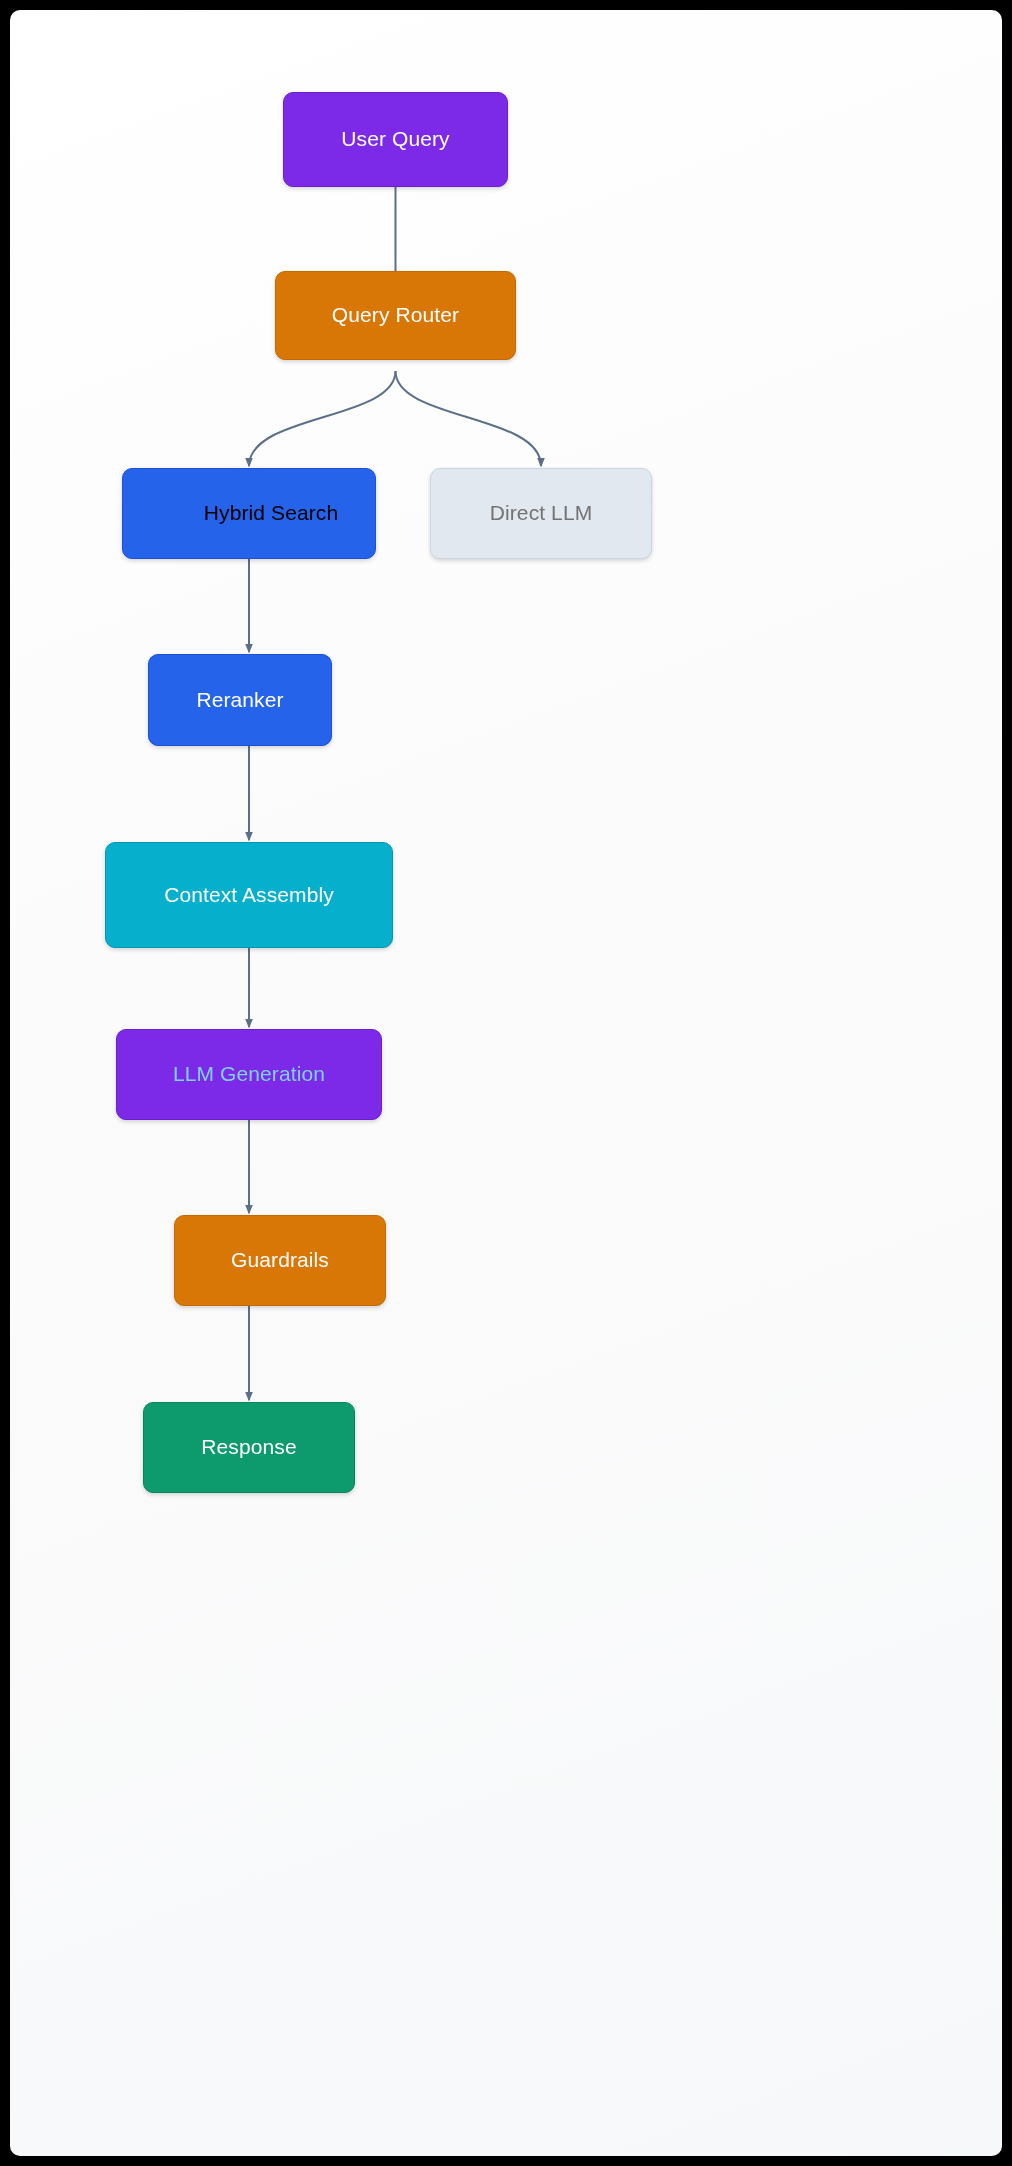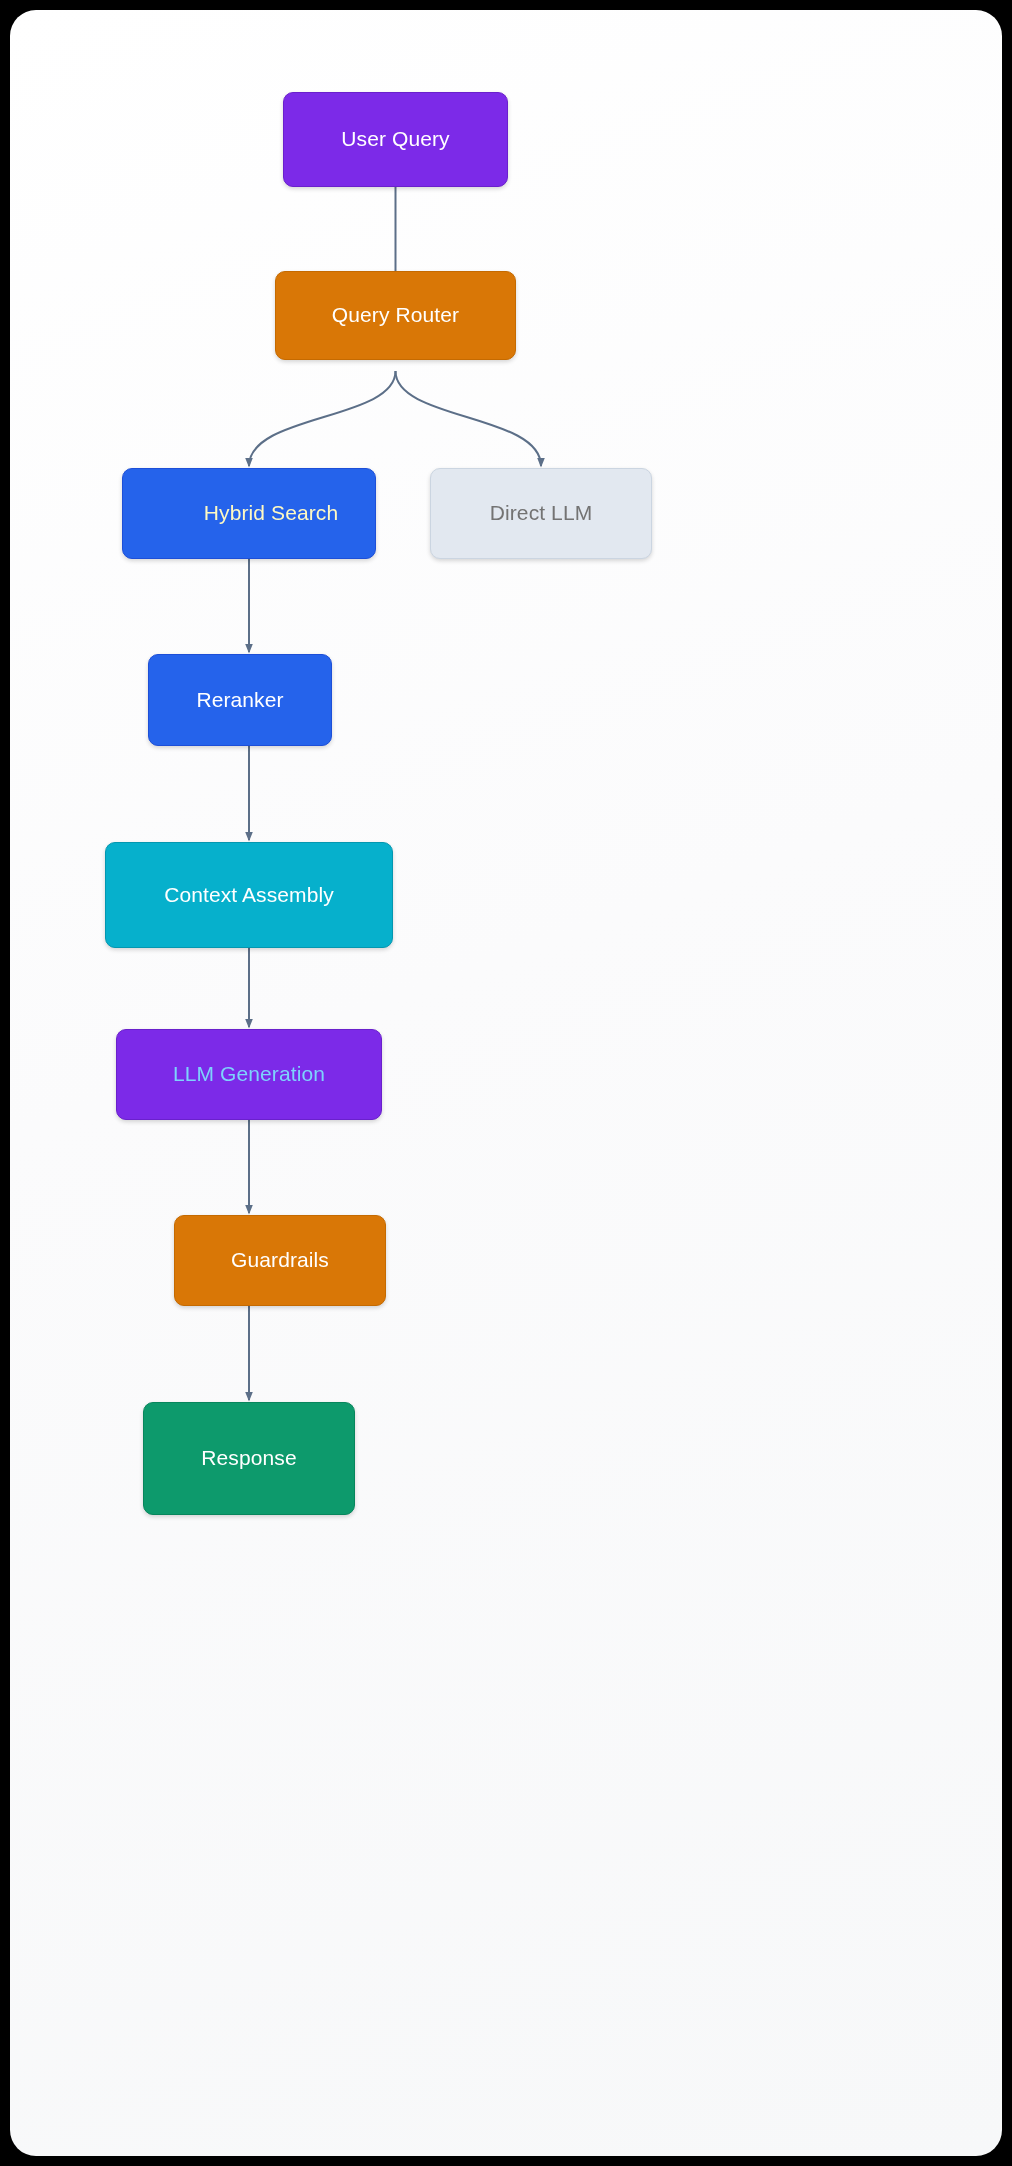--- a/index.html
+++ b/index.html
@@ -12,21 +12,21 @@
     height: 2166px;
     font-family: "Liberation Sans", sans-serif;
     overflow: hidden;
   }
   #canvas {
     position: absolute;
     left: 10px;
     top: 10px;
     width: 992px;
     height: 2146px;
-    border-radius: 26px;
+    border-radius: 10px;
     background: linear-gradient(160deg, #ffffff 0%, #fbfbfc 45%, #f7f8f9 100%);
     overflow: hidden;
   }
   .node {
     position: absolute;
     box-sizing: border-box;
     border-radius: 10px;
     display: flex;
     align-items: center;
     justify-content: center;
@@ -78,36 +78,36 @@
       </g>
   </svg>
 
   <div id="node-layer">
       <div class="node" style="left: 273px; top: 82px; width: 225px; height: 95px; background: rgb(124, 42, 232); color: rgb(255, 255, 255); border: 1px solid rgb(106, 32, 204);">
         <span class="node-label">User Query</span>
       </div>
       <div class="node" style="left: 265px; top: 261px; width: 241px; height: 89px; background: rgb(217, 119, 6); color: rgb(255, 255, 255); border: 1px solid rgb(197, 106, 0);">
         <span class="node-label">Query Router</span>
       </div>
-      <div class="node" style="left: 112px; top: 458px; width: 254px; height: 91px; background: rgb(37, 99, 235); color: #fef9c3; border: 1px solid rgb(29, 79, 216); padding-left: 44px;">
+      <div class="node" style="left: 112px; top: 458px; width: 254px; height: 91px; background: rgb(37, 99, 235); color: #000000; border: 1px solid rgb(29, 79, 216); padding-left: 44px;">
         <span class="node-label">Hybrid Search</span>
       </div>
       <div class="node" style="left: 420px; top: 458px; width: 222px; height: 91px; background: rgb(226, 232, 240); color: #737373; border: 1px solid rgb(203, 213, 225);">
         <span class="node-label">Direct LLM</span>
       </div>
       <div class="node" style="left: 138px; top: 644px; width: 184px; height: 92px; background: rgb(37, 99, 235); color: rgb(255, 255, 255); border: 1px solid rgb(29, 79, 216);">
         <span class="node-label">Reranker</span>
       </div>
       <div class="node" style="left: 95px; top: 832px; width: 288px; height: 106px; background: rgb(6, 176, 204); color: rgb(255, 255, 255); border: 1px solid rgb(3, 151, 176);">
         <span class="node-label">Context Assembly</span>
       </div>
       <div class="node" style="left: 106px; top: 1019px; width: 266px; height: 91px; background: rgb(124, 42, 232); color: #7dd3fc; border: 1px solid rgb(106, 32, 204);">
         <span class="node-label">LLM Generation</span>
       </div>
       <div class="node" style="left: 133px; top: 1205px; width: 212px; height: 91px; background: rgb(217, 119, 6); color: rgb(255, 255, 255); border: 1px solid rgb(197, 106, 0); margin-left: 31px;">
         <span class="node-label">Guardrails</span>
       </div>
-      <div class="node" style="left: 133px; top: 1392px; width: 212px; height: 113px; background: rgb(13, 154, 108); color: rgb(255, 255, 255); border: 1px solid rgb(7, 134, 92);">
+      <div class="node" style="left: 133px; top: 1392px; width: 212px; height: 91px; background: rgb(13, 154, 108); color: rgb(255, 255, 255); border: 1px solid rgb(7, 134, 92);">
         <span class="node-label">Response</span>
       </div>
     </div>
 
 </div>
 
 </body></html>

